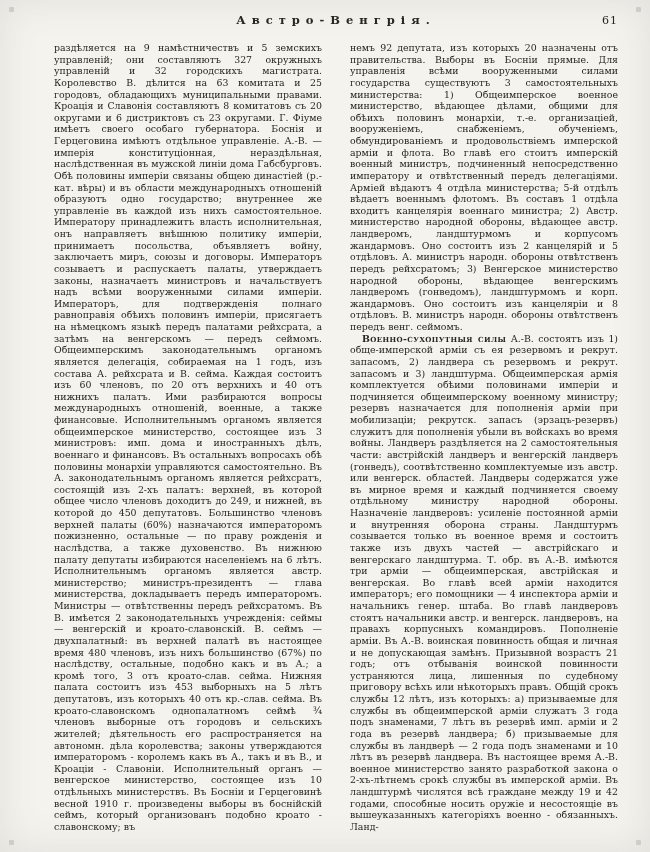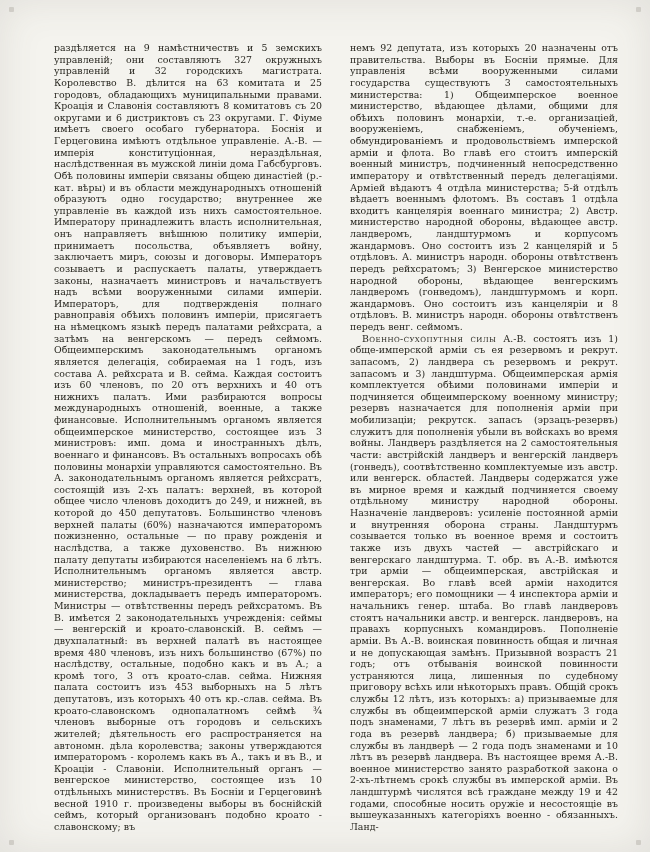--- a/index.html
+++ b/index.html
@@ -37,31 +37,35 @@
   .col{
     flex:1 1 0;min-width:0;
     text-align:justify;
     font-size:9.4px;line-height:11.62px;
     overflow:hidden;
     word-spacing:.2px;
   }
   .para{margin:0;text-indent:0;}
   .para.indent{text-indent:12px;}
   .it{}
-  .sc{font-variant:small-caps;letter-spacing:.4px;}
+  .sc{font-variant:small-caps;letter-spacing:.4px;font-weight:bold;}
 </style>
 </head>
 <body>
 
 <div class="page">
   <div class="scan-mark tl"></div>
   <div class="scan-mark tr"></div>
   <div class="scan-mark bl"></div>
   <div class="scan-mark br"></div>
 
+  <div class="header">
+    <h1 class="running-title">Австро-Венгрія.</h1>
+    <span class="pgnum">61</span>
+  </div>
 
   <div class="columns">
     <div class="col">
         <p class="para"><span>раздѣляется на 9 намѣстничествъ и 5 земскихъ управленій; они составляютъ 327 окружныхъ управленій и 32 городскихъ магистрата. Королевство В. дѣлится на 63 комитата и 25 городовъ, обладающихъ муниципальными правами. Кроація и Славонія составляютъ 8 комитатовъ съ 20 округами и 6 дистриктовъ съ 23 округами. Г. Фіуме имѣетъ своего особаго губернатора. Боснія и Герцеговина имѣютъ отдѣльное управленіе. А.-В. — имперія конституціонная, нераздѣльная, наслѣдственная въ мужской линіи дома Габсбурговъ. Обѣ половины имперіи связаны общею династіей (р.-кат. вѣры) и въ области международныхъ отношеній образуютъ одно государство; внутреннее же управленіе въ каждой изъ нихъ самостоятельное. Императору принадлежитъ власть исполнительная, онъ направляетъ внѣшнюю политику имперіи, принимаетъ посольства, объявляетъ войну, заключаетъ миръ, союзы и договоры. Императоръ созываетъ и распускаетъ палаты, утверждаетъ законы, назначаетъ министровъ и начальствуетъ надъ всѣми вооруженными силами имперіи. Императоръ, для подтвержденія полнаго равноправія обѣихъ половинъ имперіи, присягаетъ на нѣмецкомъ языкѣ передъ палатами рейхсрата, а затѣмъ на венгерскомъ — передъ сеймомъ. Общеимперскимъ законодательнымъ органомъ является </span><span class="it">делегація</span><span>, собираемая на 1 годъ, изъ состава А. рейхсрата и В. сейма. Каждая состоитъ изъ 60 членовъ, по 20 отъ верхнихъ и 40 отъ нижнихъ палатъ. Ими разбираются вопросы международныхъ отношеній, военные, а также финансовые. Исполнительнымъ органомъ является общеимперское министерство, состоящее изъ 3 министровъ: имп. дома и иностранныхъ дѣлъ, военнаго и финансовъ. Въ остальныхъ вопросахъ обѣ половины монархіи управляются самостоятельно. Въ А. законодательнымъ органомъ является рейхсратъ, состоящій изъ 2-хъ палатъ: верхней, въ которой общее число членовъ доходитъ до 249, и нижней, въ которой до 450 депутатовъ. Большинство членовъ верхней палаты (60%) назначаются императоромъ пожизненно, остальные — по праву рожденія и наслѣдства, а также духовенство. Въ нижнюю палату депутаты избираются населеніемъ на 6 лѣтъ. Исполнительнымъ органомъ является австр. министерство; министръ-президентъ — глава министерства, докладываетъ передъ императоромъ. Министры — отвѣтственны передъ рейхсратомъ. Въ В. имѣется 2 законодательныхъ учрежденія: сеймы — венгерскій и кроато-славонскій. В. сеймъ — двухпалатный: въ верхней палатѣ въ настоящее время 480 членовъ, изъ нихъ большинство (67%) по наслѣдству, остальные, подобно какъ и въ А.; а кромѣ того, 3 отъ кроато-слав. сейма. Нижняя палата состоитъ изъ 453 выборныхъ на 5 лѣтъ депутатовъ, изъ которыхъ 40 отъ кр.-слав. сейма. Въ кроато-славонскомъ однопалатномъ сеймѣ ¾ членовъ выборные отъ городовъ и сельскихъ жителей; дѣятельность его распространяется на автономн. дѣла королевства; законы утверждаются императоромъ - королемъ какъ въ А., такъ и въ В., и Кроаціи - Славоніи. Исполнительный органъ — венгерское министерство, состоящее изъ 10 отдѣльныхъ министерствъ. Въ Босніи и Герцеговинѣ весной 1910 г. произведены выборы въ боснійскій сеймъ, который организованъ подобно кроато - славонскому; въ</span></p>
       </div>
     <div class="col">
         <p class="para"><span>немъ 92 депутата, изъ которыхъ 20 назначены отъ правительства. Выборы въ Босніи прямые. Для управленія всѣми вооруженными силами государства существуютъ 3 самостоятельныхъ министерства: 1) </span><span class="it">Общеимперское военное министерство</span><span>, вѣдающее дѣлами, общими для обѣихъ половинъ монархіи, т.-е. организаціей, вооруженіемъ, снабженіемъ, обученіемъ, обмундированіемъ и продовольствіемъ имперской арміи и флота. Во главѣ его стоитъ имперскій военный министръ, подчиненный непосредственно императору и отвѣтственный передъ делегаціями. Арміей вѣдаютъ 4 отдѣла министерства; 5-й отдѣлъ вѣдаетъ военнымъ флотомъ. Въ составъ 1 отдѣла входитъ канцелярія военнаго министра; 2) </span><span class="it">Австр. министерство народной обороны</span><span>, вѣдающее австр. ландверомъ, ландштурмомъ и корпусомъ жандармовъ. Оно состоитъ изъ 2 канцелярій и 5 отдѣловъ. А. министръ народн. обороны отвѣтственъ передъ рейхсратомъ; 3) </span><span class="it">Венгерское министерство народной обороны</span><span>, вѣдающее венгерскимъ ландверомъ (гонведомъ), ландштурмомъ и корп. жандармовъ. Оно состоитъ изъ канцеляріи и 8 отдѣловъ. В. министръ народн. обороны отвѣтственъ передъ венг. сеймомъ.</span></p>
         <p class="para indent"><span class="sc">Военно-сухопутныя силы</span><span> А.-В. состоятъ изъ 1) </span><span class="it">обще-имперской арміи</span><span> съ ея резервомъ и рекрут. запасомъ, 2) </span><span class="it">ландвера</span><span> съ резервомъ и рекрут. запасомъ и 3) </span><span class="it">ландштурма</span><span>. Общеимперская армія комплектуется обѣими половинами имперіи и подчиняется общеимперскому военному министру; резервъ назначается для пополненія арміи при мобилизаціи; рекрутск. запасъ (эрзацъ-резервъ) служитъ для пополненія убыли въ войскахъ во время войны. </span><span class="it">Ландверъ</span><span> раздѣляется на 2 самостоятельныя части: австрійскій ландверъ и венгерскій ландверъ (гонведъ), соотвѣтственно комплектуемые изъ австр. или венгерск. областей. Ландверы содержатся уже въ мирное время и каждый подчиняется своему отдѣльному министру народной обороны. Назначеніе ландверовъ: усиленіе постоянной арміи и внутренняя оборона страны. Ландштурмъ созывается только въ военное время и состоитъ также изъ двухъ частей — австрійскаго и венгерскаго ландштурма. Т. обр. въ А.-В. имѣются три арміи — общеимперская, австрійская и венгерская. Во главѣ всей арміи находится императоръ; его помощники — 4 инспектора арміи и начальникъ генер. штаба. Во главѣ ландверовъ стоятъ начальники австр. и венгерск. ландверовъ, на правахъ корпусныхъ командировъ. </span><span class="it">Пополненіе арміи.</span><span> Въ А.-В. воинская повинность общая и личная и не допускающая замѣнъ. Призывной возрастъ 21 годъ; отъ отбыванія воинской повинности устраняются лица, лишенныя по судебному приговору всѣхъ или нѣкоторыхъ правъ. Общій срокъ службы 12 лѣтъ, изъ которыхъ: а) призываемые для службы въ общеимперской арміи служатъ 3 года подъ знаменами, 7 лѣтъ въ резервѣ имп. арміи и 2 года въ резервѣ ландвера; б) призываемые для службы въ ландверѣ — 2 года подъ знаменами и 10 лѣтъ въ резервѣ ландвера. Въ настоящее время А.-В. военное министерство занято разработкой закона о 2-хъ-лѣтнемъ срокѣ службы въ имперской арміи. Въ ландштурмѣ числятся всѣ граждане между 19 и 42 годами, способные носить оружіе и несостоящіе въ вышеуказанныхъ категоріяхъ военно - обязанныхъ. Ланд-</span></p>
       </div>
   </div>

